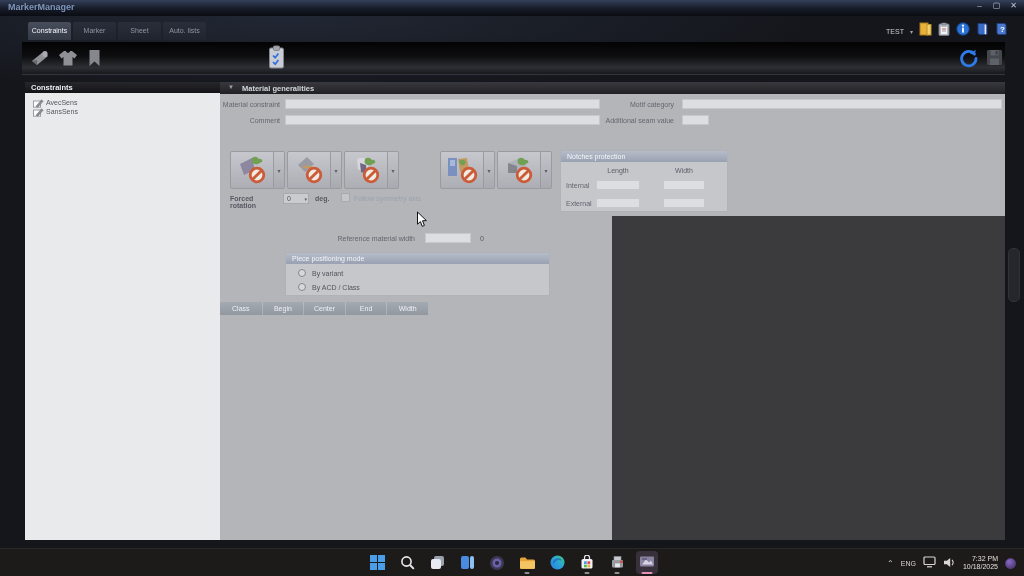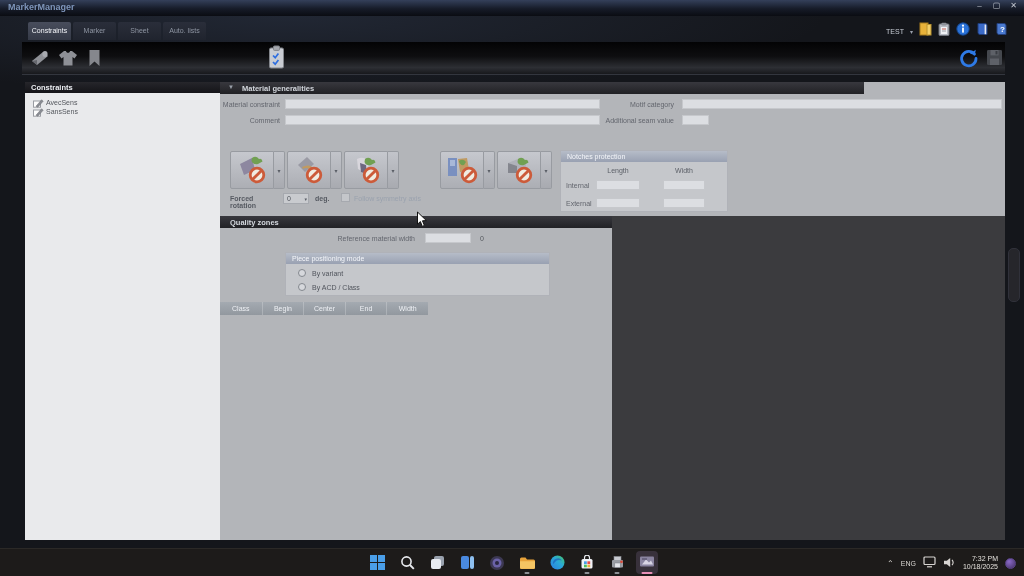--- a/index.html
+++ b/index.html
@@ -34,21 +34,21 @@
 
   
   .left-panel { left:25px; top:66px; width:195px; height:458px; background:#e9eaec; }
   .left-panel-header { left:0; top:0; width:195px; height:11px; background:linear-gradient(180deg,#26262b,#141418);
     color:#eceef2; font-size:7.5px; font-weight:bold; line-height:11px; padding-left:6px; }
   .tree-item { position:absolute; left:8px; display:flex; align-items:center; gap:2px; height:9px; }
   .tree-item .lab { font-size:7px; color:#55585e; }
 
   
   .right-panel { left:220px; top:66px; width:785px; height:458px; background:#b3b5b9; }
-  .sec-header { position:absolute; left:0; width:644px; height:12px;
+  .sec-header { position:absolute; left:0; width:785px; height:12px;
     background:linear-gradient(180deg,#38383e,#212125); }
   .sec-header .tri { position:absolute; left:8px; top:2px; font-size:6px; color:#9aa0aa; }
   .sec-header .t { position:absolute; left:22px; top:2px; font-size:7.5px; font-weight:bold; color:#d4d8de; }
   .lbl { position:absolute; font-size:7px; color:#63666e; text-align:right; }
   .inp { position:absolute; height:10px; background:#dcdee2; border:1px solid #c6c8cc; font-size:7px; color:#3a3d43; padding:0 2px; }
   .grp { position:absolute; background:#c5c7cb; border:1px solid #b0b2b8; }
   .grp-h { position:absolute; left:0; top:0; right:0; height:11px;
     background:linear-gradient(180deg,#b6bcc8,#99a1b2); color:#f4f6fa; font-size:7px; line-height:11px; padding-left:6px; }
   .colh { position:absolute; font-size:7px; color:#5c6068; text-align:center; }
 
@@ -280,23 +280,20 @@
         <div class="colh" style="left:37px;top:16px;width:40px">Length</div>
         <div class="colh" style="left:103px;top:16px;width:40px">Width</div>
         <div class="lbl" style="left:5px;top:31px;width:26px;text-align:left">Internal</div>
         <input class="inp" style="left: 35px; top: 29px; width: 44px;" value="">
         <input class="inp" style="left: 102px; top: 29px; width: 42px;" value="">
         <div class="lbl" style="left:5px;top:49px;width:26px;text-align:left">External</div>
         <input class="inp" style="left: 35px; top: 47px; width: 44px;" value="">
         <input class="inp" style="left: 102px; top: 47px; width: 42px;" value="">
       </div>
 
-      <div class="sec-header" style="top:134px;width:392px">
-        <span class="t" style="left:10px">Quality zones</span>
-      </div>
       <div class="lbl" style="left:60px;top:153px;width:135px">Reference material width</div>
       <input class="inp" style="left: 205px; top: 151px; width: 46px;" value="">
       <div class="lbl" style="left:260px;top:153px;width:14px;text-align:left;color:#54575d">0</div>
 
       <div class="grp" style="left:65px;top:170px;width:265px;height:44px">
         <div class="grp-h">Piece positioning mode</div>
         <div class="radio" style="left:12px;top:16px"></div>
         <div class="lbl" style="left:26px;top:17px;width:80px;text-align:left;color:#50545c">By variant</div>
         <div class="radio" style="left:12px;top:30px"></div>
         <div class="lbl" style="left:26px;top:31px;width:80px;text-align:left;color:#50545c">By ACD / Class</div>

